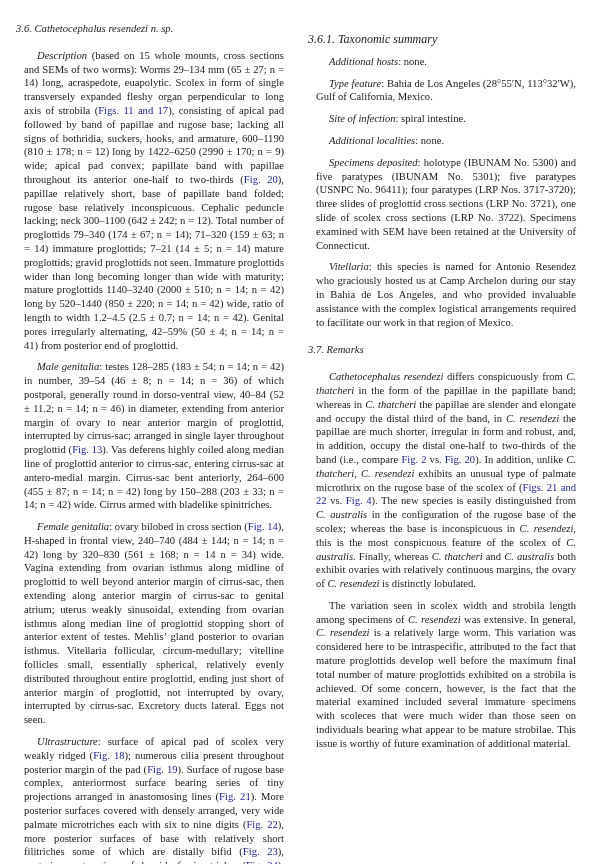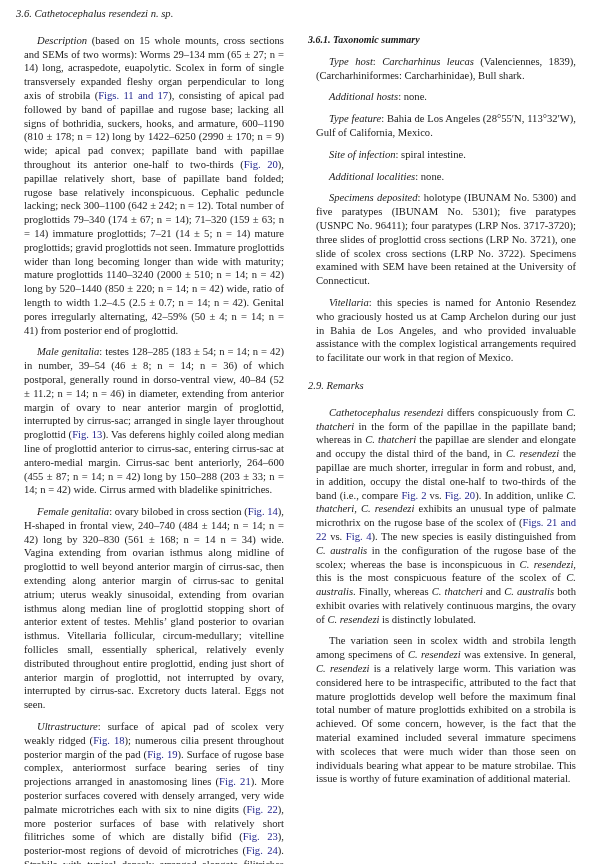--- a/index.html
+++ b/index.html
@@ -2,21 +2,21 @@
 <html><head>
 <meta charset="utf-8">
 <style>
   html, body { margin:0; padding:0; background:#ffffff; }
   body { width:602px; height:864px; overflow:hidden; font-family:"Liberation Serif", serif; color:#1a1a1a; }
   .page { position:relative; width:602px; height:864px; }
   .col { position:absolute; top:0; width:276px; font-size:10.6px; line-height:13.8px; text-align:justify; }
   .col.left { left:16px; }
   .col.right { left:308px; }
   .h { font-style:italic; margin:0; }
-  .left .h.sec { margin-top:7px; margin-bottom:13px; }
+  .left .h.sec { margin-top:22px; margin-bottom:13px; }
   .right .h.sub { margin-top:33px; }
   .right .h.sec { margin-top:14px; margin-bottom:13px; }
   p { margin:8px; text-indent:13px; }
   i { font-style:italic; }
   a, .link { color:#1c1f8a; text-decoration:none; }
 </style>
 </head>
 <body>
 
 <div class="page">
@@ -27,36 +27,35 @@
     <p><i>Description</i><span> (based on 15 whole mounts, cross sections and SEMs of two worms): Worms 29–134 mm (65 ± 27; n = 14) long, acraspedote, euapolytic. Scolex in form of single transversely expanded fleshy organ perpendicular to long axis of strobila (</span><a class="link">Figs. 11 and 17</a><span>), consisting of apical pad followed by band of papillae and rugose base; lacking all signs of bothridia, suckers, hooks, and armature, 600–1190 (810 ± 178; n = 12) long by 1422–6250 (2990 ± 170; n = 9) wide; apical pad convex; papillate band with papillae throughout its anterior one-half to two-thirds (</span><a class="link">Fig. 20</a><span>), papillae relatively short, base of papillate band folded; rugose base relatively inconspicuous. Cephalic peduncle lacking; neck 300–1100 (642 ± 242; n = 12). Total number of proglottids 79–340 (174 ± 67; n = 14); 71–320 (159 ± 63; n = 14) immature proglottids; 7–21 (14 ± 5; n = 14) mature proglottids; gravid proglottids not seen. Immature proglottids wider than long becoming longer than wide with maturity; mature proglottids 1140–3240 (2000 ± 510; n = 14; n = 42) long by 520–1440 (850 ± 220; n = 14; n = 42) wide, ratio of length to width 1.2–4.5 (2.5 ± 0.7; n = 14; n = 42). Genital pores irregularly alternating, 42–59% (50 ± 4; n = 14; n = 41) from posterior end of proglottid.</span></p>
 
     <p><i>Male genitalia</i><span>: testes 128–285 (183 ± 54; n = 14; n = 42) in number, 39–54 (46 ± 8; n = 14; n = 36) of which postporal, generally round in dorso-ventral view, 40–84 (52 ± 11.2; n = 14; n = 46) in diameter, extending from anterior margin of ovary to near anterior margin of proglottid, interrupted by cirrus-sac; arranged in single layer throughout proglottid (</span><a class="link">Fig. 13</a><span>). Vas deferens highly coiled along median line of proglottid anterior to cirrus-sac, entering cirrus-sac at antero-medial margin. Cirrus-sac bent anteriorly, 264–600 (455 ± 87; n = 14; n = 42) long by 150–288 (203 ± 33; n = 14; n = 42) wide. Cirrus armed with bladelike spinitriches.</span></p>
 
     <p><i>Female genitalia</i><span>: ovary bilobed in cross section (</span><a class="link">Fig. 14</a><span>), H-shaped in frontal view, 240–740 (484 ± 144; n = 14; n = 42) long by 320–830 (561 ± 168; n = 14 n = 34) wide. Vagina extending from ovarian isthmus along midline of proglottid to well beyond anterior margin of cirrus-sac, then extending along anterior margin of cirrus-sac to genital atrium; uterus weakly sinusoidal, extending from ovarian isthmus along median line of proglottid stopping short of anterior extent of testes. Mehlis’ gland posterior to ovarian isthmus. Vitellaria follicular, circum-medullary; vitelline follicles small, essentially spherical, relatively evenly distributed throughout entire proglottid, ending just short of anterior margin of proglottid, not interrupted by ovary, interrupted by cirrus-sac. Excretory ducts lateral. Eggs not seen.</span></p>
 
     <p><i>Ultrastructure</i><span>: surface of apical pad of scolex very weakly ridged (</span><a class="link">Fig. 18</a><span>); numerous cilia present throughout posterior margin of the pad (</span><a class="link">Fig. 19</a><span>). Surface of rugose base complex, anteriormost surface bearing series of tiny projections arranged in anastomosing lines (</span><a class="link">Fig. 21</a><span>). More posterior surfaces covered with densely arranged, very wide palmate microtriches each with six to nine digits (</span><a class="link">Fig. 22</a><span>), more posterior surfaces of base with relatively short filitriches some of which are distally bifid (</span><a class="link">Fig. 23</a><span>), posterior-most regions of devoid of microtriches (</span><a class="link">Fig. 24</a><span>). Strobila with typical densely arranged elongate filitriches (</span><a class="link">Fig. 25</a><span>).</span></p>
   </div>
 
   <div class="col right">
-    <h4 class="h sub" style="font-weight:bold;font-size:10px;">3.6.1. Taxonomic summary</h4>
+    <h4 class="h sub" style="font-weight:normal;font-size:12px;">3.6.1. Taxonomic summary</h4>
 
-    <p><i>Type host</i><span>: </span><i>Carcharhinus leucas</i><span> (Valenciennes, 1839), (Carcharhiniformes: Carcharhinidae), Bull shark.</span></p>
 
     <p><i>Additional hosts</i><span>: none.</span></p>
 
     <p><i>Type feature</i><span>: Bahia de Los Angeles (28°55′N, 113°32′W), Gulf of California, Mexico.</span></p>
 
     <p><i>Site of infection</i><span>: spiral intestine.</span></p>
 
     <p><i>Additional localities</i><span>: none.</span></p>
 
     <p><i>Specimens deposited</i><span>: holotype (IBUNAM No. 5300) and five paratypes (IBUNAM No. 5301); five paratypes (USNPC No. 96411); four paratypes (LRP Nos. 3717-3720); three slides of proglottid cross sections (LRP No. 3721), one slide of scolex cross sections (LRP No. 3722). Specimens examined with SEM have been retained at the University of Connecticut.</span></p>
 
-    <p><i>Vitellaria</i><span>: this species is named for Antonio Resendez who graciously hosted us at Camp Archelon during our just in Bahia de Los Angeles, and who provided invaluable assistance with the complex logistical arrangements required to facilitate our work in that region of Mexico.</span></p>
+    <p><i>Vitellaria</i><span>: this species is named for Antonio Resendez who graciously hosted us at Camp Archelon during our stay in Bahia de Los Angeles, and who provided invaluable assistance with the complex logistical arrangements required to facilitate our work in that region of Mexico.</span></p>
 
-    <h3 class="h sec" style="font-weight:normal;font-size:10.6px;">2.9. Remarks</h3>
+    <h3 class="h sec" style="font-weight:normal;font-size:10.6px;">3.7. Remarks</h3>
 
     <p><i>Cathetocephalus resendezi</i><span> differs conspicuously from </span><i>C. thatcheri</i><span> in the form of the papillae in the papillate band; whereas in </span><i>C. thatcheri</i><span> the papillae are slender and elongate and occupy the distal third of the band, in </span><i>C. resendezi</i><span> the papillae are much shorter, irregular in form and robust, and, in addition, occupy the distal one-half to two-thirds of the band (i.e., compare </span><a class="link">Fig. 2</a><span> vs. </span><a class="link">Fig. 20</a><span>). In addition, unlike </span><i>C. thatcheri</i><span>, </span><i>C. resendezi</i><span> exhibits an unusual type of palmate microthrix on the rugose base of the scolex of (</span><a class="link">Figs. 21 and 22</a><span> vs. </span><a class="link">Fig. 4</a><span>). The new species is easily distinguished from </span><i>C. australis</i><span> in the configuration of the rugose base of the scolex; whereas the base is inconspicuous in </span><i>C. resendezi</i><span>, this is the most conspicuous feature of the scolex of </span><i>C. australis</i><span>. Finally, whereas </span><i>C. thatcheri</i><span> and </span><i>C. australis</i><span> both exhibit ovaries with relatively continuous margins, the ovary of </span><i>C. resendezi</i><span> is distinctly lobulated.</span></p>
 
     <p><span>The variation seen in scolex width and strobila length among specimens of </span><i>C. resendezi</i><span> was extensive. In general, </span><i>C. resendezi</i><span> is a relatively large worm. This variation was considered here to be intraspecific, attributed to the fact that mature proglottids develop well before the maximum final total number of mature proglottids exhibited on a strobila is achieved. Of some concern, however, is the fact that the material examined included several immature specimens with scoleces that were much wider than those seen on individuals bearing what appear to be mature strobilae. This issue is worthy of future examination of additional material.</span></p>
 
   </div>
 </div>
 
 </body></html>

